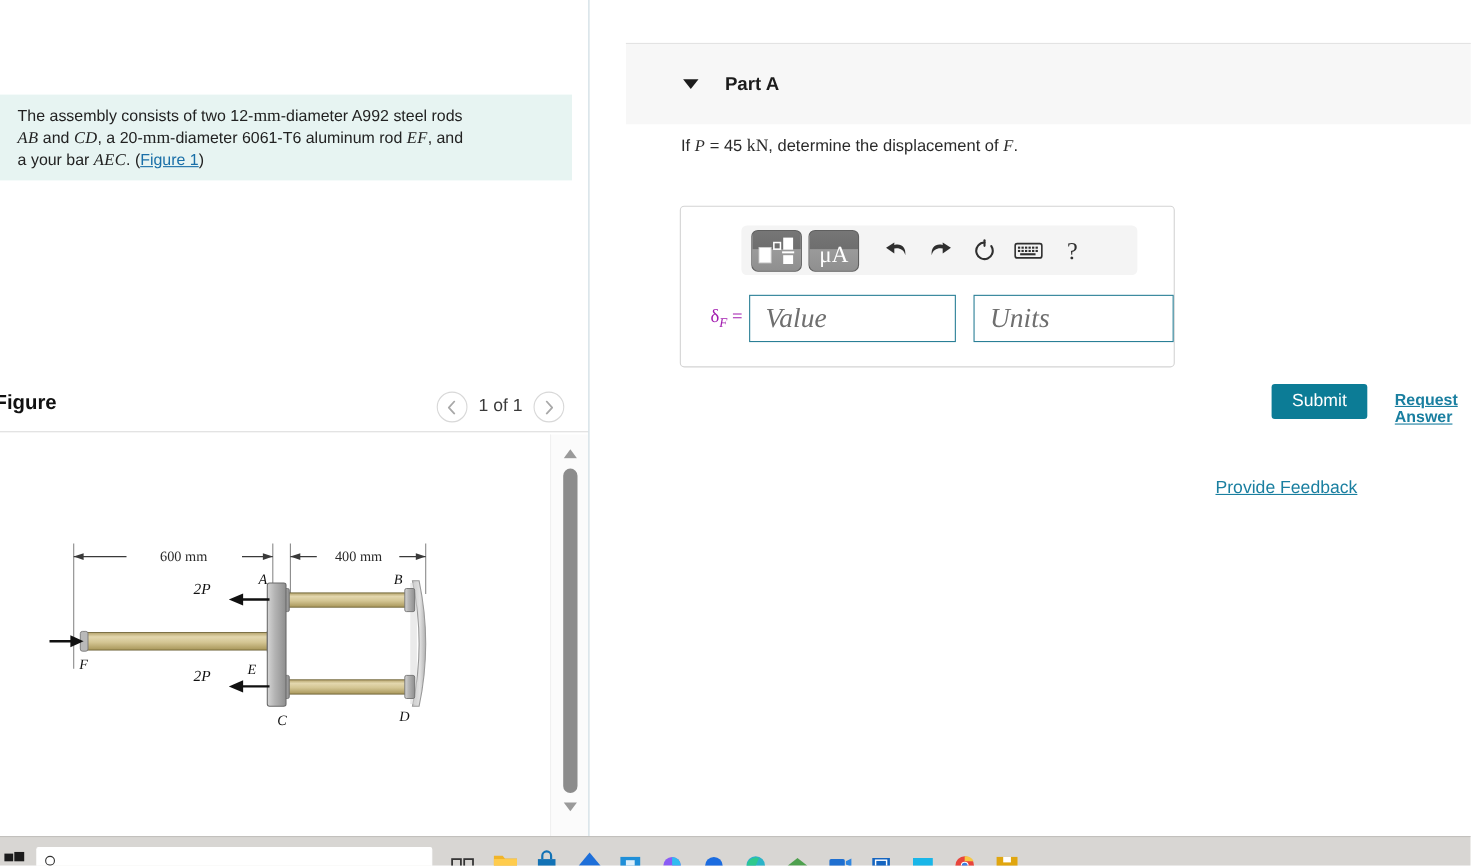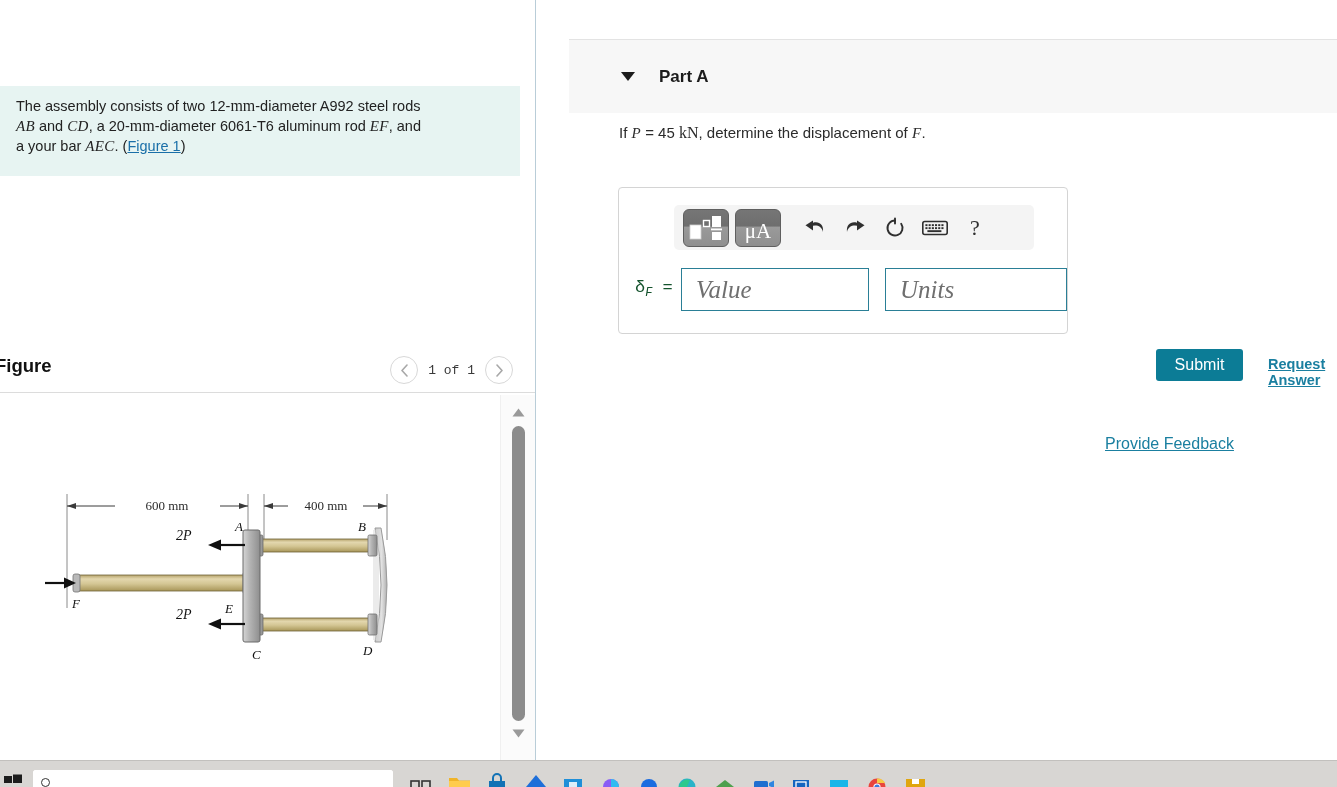--- a/index.html
+++ b/index.html
@@ -19,21 +19,21 @@
   }
 
   
   .left-pane {
     position: absolute; left: 0; top: 0; width: 535px; height: 760px;
     background: #fff; overflow: hidden;
   }
   .problem-statement {
     position: absolute; left: 0; top: 86px; width: 520px;
     background: #e7f4f2;
-    padding: 10px 16px 20px 16px;
+    padding: 10px 16px 8px 16px;
     font-size: 14.5px; color: #222; line-height: 20px;
   }
   .mathvar { font-family: "Liberation Serif", serif; font-style: italic; font-size: 15px; letter-spacing:.3px; }
   .mathup { font-family: "Liberation Serif", serif; font-style: normal; font-size: 16px; }
   .figlink { color: #1a6fa8; text-decoration: underline; cursor: pointer; }
 
   .figure-header {
     position: absolute; left: 0; top: 352px; width: 535px; height: 41px;
     border-bottom: 1px solid #dcdcdc;
   }
@@ -41,21 +41,21 @@
     position: absolute; left: -5px; top: 355px;
     font-size: 18.5px; font-weight: bold; color: #111;
   }
   .fig-nav { position: absolute; right: 22px; top: 356px; display: flex; align-items: center; gap: 10px; }
   .navbtn {
     width: 28px; height: 28px; border-radius: 50%;
     border: 1px solid #d8d8d8; background: #fff;
     display: flex; align-items: center; justify-content: center;
     color: #9b9b9b; font-size: 14px; cursor: pointer;
   }
-  .fig-count { font-size: 13px; color: #3a3a3a; font-family: Liberation Mono, monospace; }
+  .fig-count { font-size: 16px; color: #3a3a3a; }
 
   
   .figure-viewport {
     position: absolute; left: 0; top: 395px; width: 500px; height: 365px;
     background: #fff; overflow: hidden;
   }
   .fig-scrollbar {
     position: absolute; left: 500px; top: 395px; width: 35px; height: 365px;
     background: #fbfbfb; border-left: 1px solid #f0f0f0;
   }
@@ -123,22 +123,22 @@
     cursor: pointer; color: #2f2f2f;
   }
   .tb-icon.first-gap { margin-left: 14px; }
   .tb-help { font-size: 22px; color: #2f2f2f; font-family: "Liberation Serif", serif; }
 
   .ans-row {
     position: absolute; left: 16px; top: 80px;
     display: flex; align-items: center;
   }
   .delta-label {
-    font-family: Liberation Mono, monospace; font-size: 17px; color: #14532d;
-    width: 46px; padding-right: 6px;
+    font-family: Liberation Serif, serif; font-size: 17px; color: #a21caf;
+    width: 46px; text-align: right; padding-right: 6px;
   }
   .delta-label sub { font-size: 12px; font-style: italic; }
   .ans-input {
     height: 43px; border: 1px solid #2a7f96; background: #fff;
     font-family: "Liberation Serif", serif; font-style: italic;
     font-size: 25px; color: #6f6f6f; padding: 12px 14px;
     display: flex; align-items: center;
   }
   .ans-input.value { width: 188px; }
   .ans-input.units { width: 182px; margin-left: 16px; }

